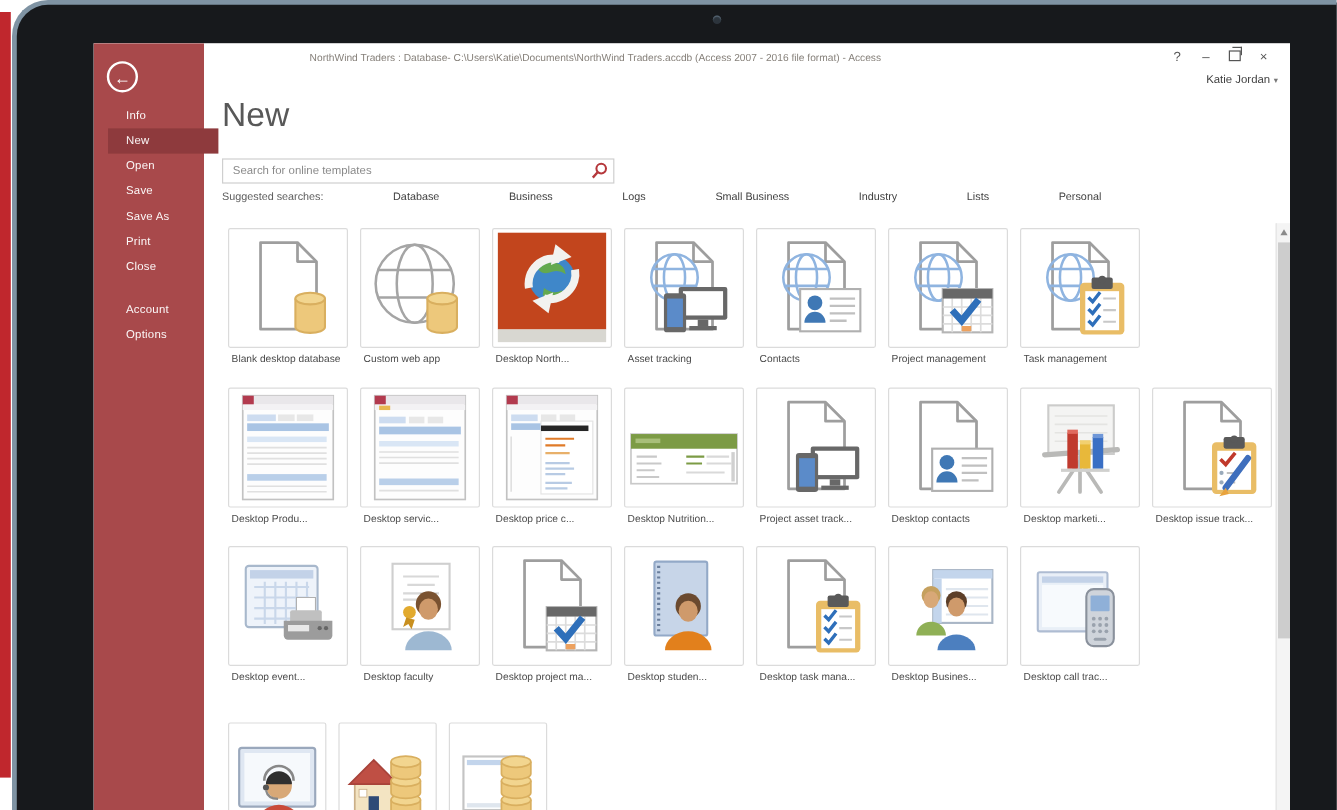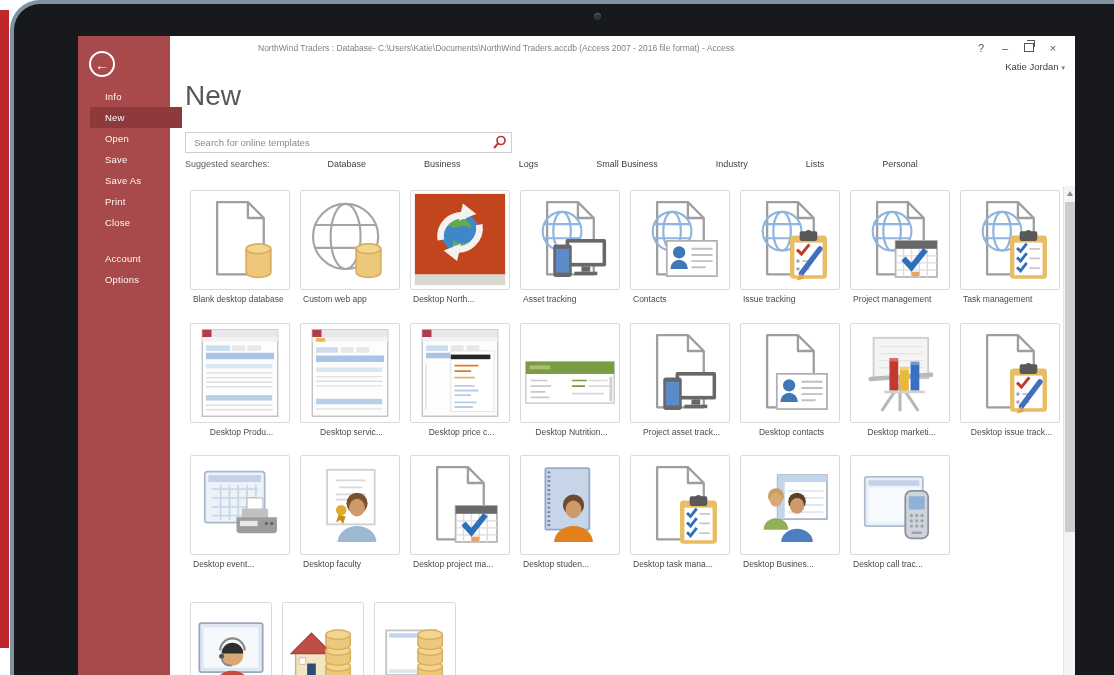--- a/index.html
+++ b/index.html
@@ -37,21 +37,21 @@
   #page-heading{position:absolute;left:107px;top:44px;font-size:28px;font-weight:300;color:#585858;}
   #search-wrap{position:absolute;left:107px;top:96px;width:327px;height:21px;}
   #search-input{width:100%;height:100%;box-sizing:border-box;border:1px solid #cfcfcf;
     padding:0 26px 0 8px;font-size:9.5px;color:#555;font-family:inherit;outline:none;}
   #search-input::placeholder{color:#8a8a8a;}
   #search-icon{position:absolute;right:5px;top:3px;}
   #suggested{position:absolute;left:107px;top:123px;font-size:9px;color:#5c5c5c;display:flex;gap:13px;white-space:nowrap;}
   #suggested .term{color:#3f3f3f;cursor:pointer;padding-left:45px;}
   
   .tile-row{position:absolute;left:112px;display:flex;gap:10px;}
-  #row-1{top:154px;} #row-2{top:287px;text-align:center;} #row-3{top:419px;} #row-4{top:566px;}
+  #row-1{top:154px;} #row-2{top:287px;} #row-3{top:419px;} #row-4{top:566px;}
   .tile{width:100px;cursor:pointer;}
   .tile .thumb{width:100px;height:100px;box-sizing:border-box;border:1px solid #dbdbdb;border-radius:2px;
     background:#fff;display:flex;align-items:center;justify-content:center;}
   .tile .tile-label{margin:4px 0 0 3px;font-size:8.5px;color:#4a4a4a;white-space:nowrap;overflow:hidden;}
   #row-4 .tile{width:82px;}
   #row-4 .thumb{width:82px;height:100px;}
   
   #scrollbar{position:absolute;left:985px;top:150px;width:12px;height:489px;background:#f4f4f4;border-left:1px solid #e4e4e4;}
   #scroll-up{height:14px;display:flex;align-items:center;justify-content:center;cursor:pointer;}
   #scroll-up .tri{width:0;height:0;border-left:3.5px solid transparent;border-right:3.5px solid transparent;
@@ -246,31 +246,20 @@
     </div>
     <div class="tile">
       <div class="thumb">
         <svg viewBox="0 0 100 100" width="88" height="88">
             <use href="#d-doc"></use>
             <use href="#d-globe"></use>
             <use href="#d-card"></use>
           </svg>
       </div>
         <div class="tile-label">Contacts</div>
-    </div>
-    <div class="tile">
-      <div class="thumb">
-        <svg viewBox="0 0 100 100" width="88" height="88">
-            <use href="#d-doc"></use>
-            <use href="#d-globe"></use>
-            <use href="#d-clipbase"></use>
-            <use href="#d-pencilcheck"></use>
-          </svg>
-      </div>
-        <div class="tile-label">Issue tracking</div>
     </div>
     <div class="tile">
       <div class="thumb">
         <svg viewBox="0 0 100 100" width="88" height="88">
             <use href="#d-doc"></use>
             <use href="#d-globe"></use>
             <use href="#d-calcheck"></use>
           </svg>
       </div>
         <div class="tile-label">Project management</div>

